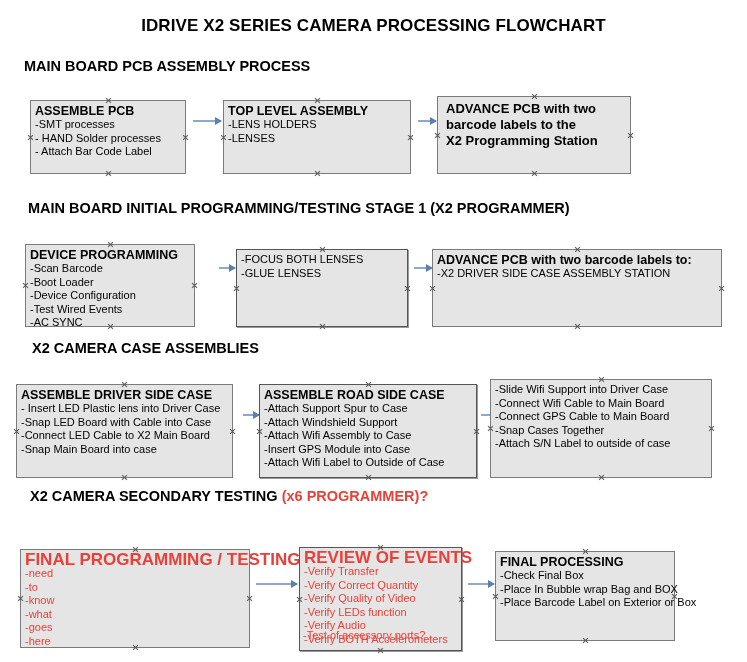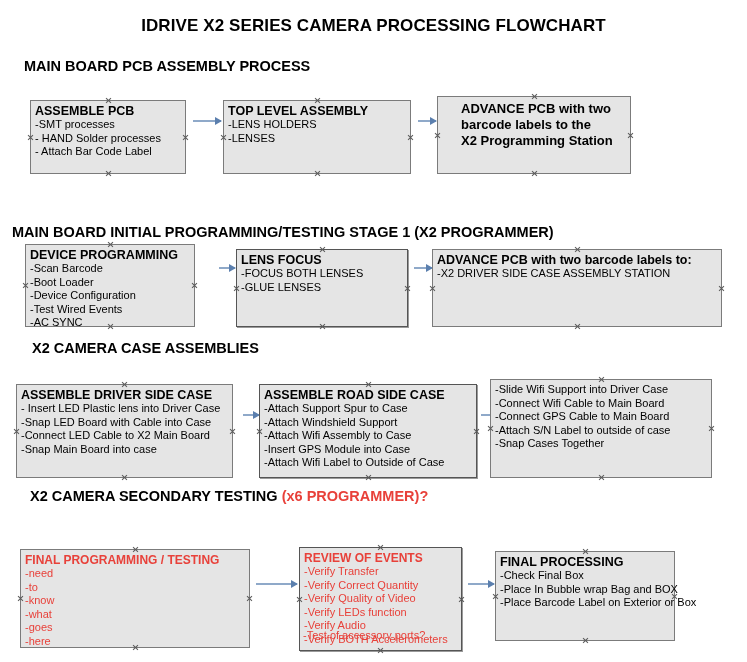--- a/index.html
+++ b/index.html
@@ -71,21 +71,21 @@
     white-space: nowrap;
   }
   .node .nbody {
     padding: 3px 0 0 4px;
   }
   .node .nbody.tp {
     padding-top: 4px;
   }
 
   
-  .node.red .ntitle { color: #e8413a; font-size: 12px; }
+  .node.red .ntitle { color: #e8413a; font-size: 17px; }
   .node.red .nline { color: #e8413a; }
 
   
   .node .ntitle.big { font-size: 13px; line-height: 16px; }
 
   
   .handle {
     position: absolute;
     width: 7px;
     height: 7px;
@@ -166,32 +166,32 @@
     <span class="handle h-b"></span>
     <span class="handle h-l"></span>
     <span class="handle h-r"></span>
   </div>
 
   <div class="conn" style="left:418px; top:120px; width:18px;">
     <span class="arrow"></span>
   </div>
 
   <div class="node" style="left:437px; top:80px; width:194px; height:78px;">
-    <div class="nbody tp" style="padding-left:23px;">
+    <div class="nbody tp" style="padding-left:8px;">
       <div class="ntitle big">ADVANCE PCB with two</div>
       <div class="ntitle big">barcode labels to the</div>
       <div class="ntitle big"> X2 Programming Station</div>
     </div>
     <span class="handle h-t"></span>
     <span class="handle h-b"></span>
     <span class="handle h-l"></span>
     <span class="handle h-r"></span>
   </div>
 
-  <div class="section-header" style="left:12px; top:200px;margin-top:24px;">MAIN BOARD INITIAL PROGRAMMING/TESTING STAGE 1 (X2 PROGRAMMER)</div>
+  <div class="section-header" style="left:28px; top:200px;">MAIN BOARD INITIAL PROGRAMMING/TESTING STAGE 1 (X2 PROGRAMMER)</div>
 
   <div class="node" style="left:25px; top:228px; width:170px; height:83px;">
     <div class="nbody">
       <div class="ntitle">DEVICE PROGRAMMING</div>
       <div class="nline">-Scan Barcode</div>
       <div class="nline">-Boot Loader</div>
       <div class="nline">-Device Configuration</div>
       <div class="nline">-Test Wired Events</div>
       <div class="nline">-AC SYNC</div>
     </div>
@@ -200,21 +200,20 @@
     <span class="handle h-l"></span>
     <span class="handle h-r"></span>
   </div>
 
   <div class="conn" style="left:219px; top:267px; width:16px;">
     <span class="arrow"></span>
   </div>
 
   <div class="node thick" style="left:236px; top:233px; width:172px; height:78px;">
     <div class="nbody">
-      <div class="ntitle">LENS FOCUS</div>
       <div class="nline">-FOCUS BOTH LENSES</div>
       <div class="nline">-GLUE LENSES</div>
     </div>
     <span class="handle h-t"></span>
     <span class="handle h-b"></span>
     <span class="handle h-l"></span>
     <span class="handle h-r"></span>
   </div>
 
   <div class="conn" style="left:414px; top:267px; width:18px;">
@@ -269,22 +268,22 @@
 
   <div class="conn" style="left:481px; top:414px; width:16px;">
     <span class="arrow"></span>
   </div>
 
   <div class="node" style="left:490px; top:363px; width:222px; height:99px;">
     <div class="nbody">
       <div class="nline">-Slide Wifi Support into Driver Case</div>
       <div class="nline">-Connect Wifi Cable to Main Board</div>
       <div class="nline">-Connect GPS Cable to Main Board</div>
+      <div class="nline">-Snap Cases Together</div>
       <div class="nline">-Attach S/N Label to outside of case</div>
-      <div class="nline">-Snap Cases Together</div>
     </div>
     <span class="handle h-t"></span>
     <span class="handle h-b"></span>
     <span class="handle h-l"></span>
     <span class="handle h-r"></span>
   </div>
 
   <div class="section-header" style="left:30px; top:488px;">
     <span>X2 CAMERA SECONDARY TESTING </span><span class="accent">(x6 PROGRAMMER)?</span>
   </div>

